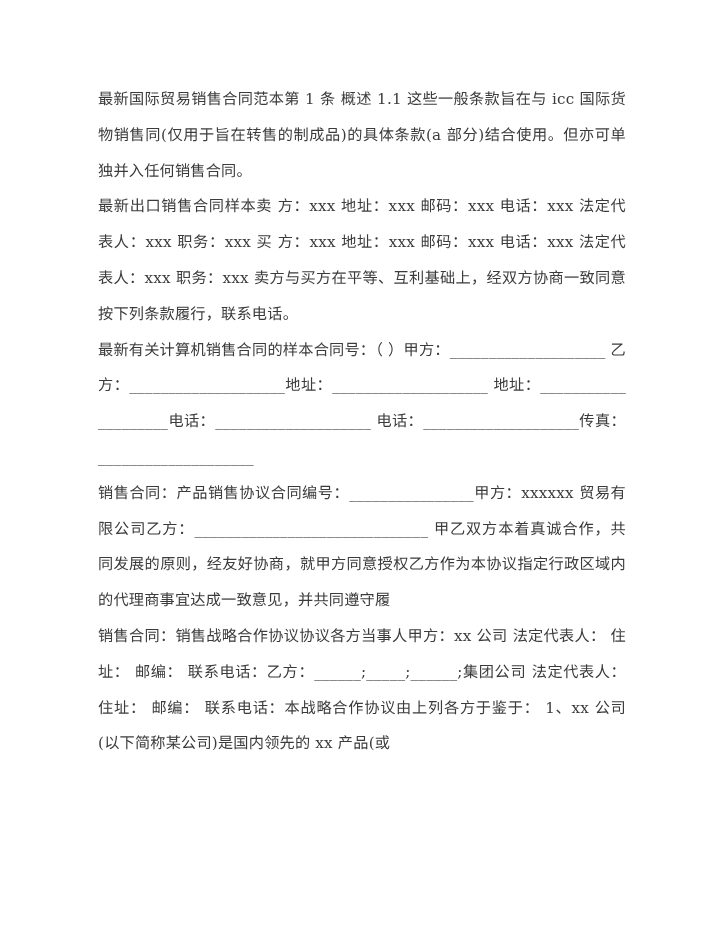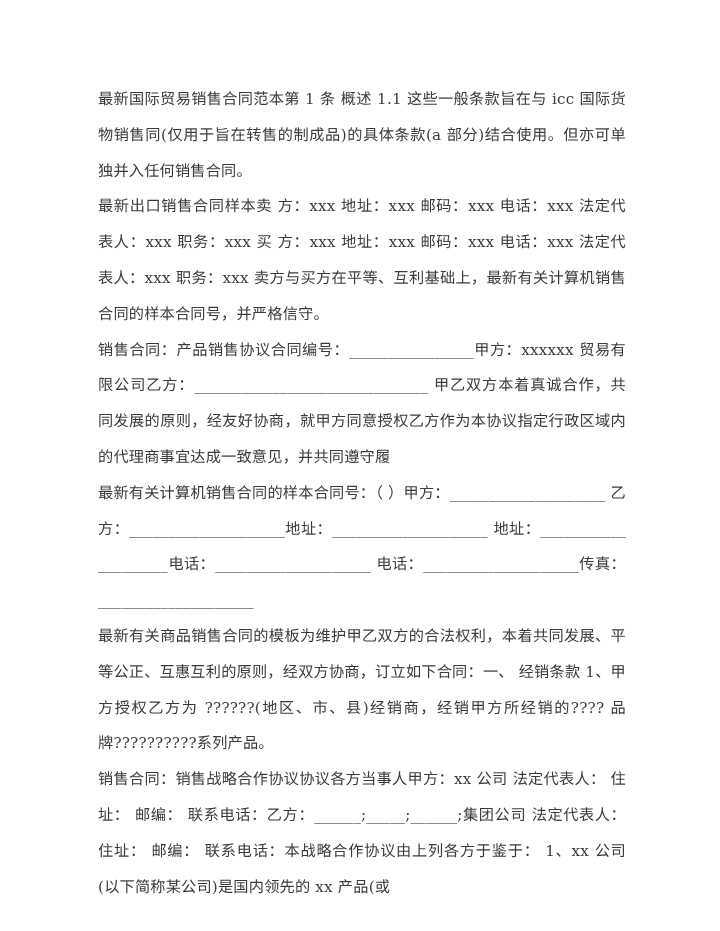--- a/index.html
+++ b/index.html
@@ -39,25 +39,24 @@
   }
 </style>
 </head>
 <body>
 
 <div class="page" style="background: rgb(255, 255, 255);">
   <div class="doc-body" style="color: rgb(59, 59, 59);">
 
     <p class="para">最新国际贸易销售合同范本第 1 条 概述 1.1 这些一般条款旨在与 icc 国际货物销售同(仅用于旨在转售的制成品)的具体条款(a 部分)结合使用。但亦可单独并入任何销售合同。</p>
 
-    <p class="para">最新出口销售合同样本卖 方：xxx 地址：xxx 邮码：xxx 电话：xxx 法定代表人：xxx 职务：xxx 买 方：xxx 地址：xxx 邮码：xxx 电话：xxx 法定代表人：xxx 职务：xxx 卖方与买方在平等、互利基础上，最新有关计算机销售合同的样本合同号，并严格信守。</p>
+    <p class="para">最新出口销售合同样本卖 方：xxx 地址：xxx 邮码：xxx 电话：xxx 法定代表人：xxx 职务：xxx 买 方：xxx 地址：xxx 邮码：xxx 电话：xxx 法定代表人：xxx 职务：xxx 卖方与买方在平等、互利基础上，经双方协商一致同意按下列条款履行，联系电话。</p>
+
+    <p class="para">最新有关计算机销售合同的样本合同号：（ ）甲方：____________________ 乙方：____________________地址：____________________ 地址：____________________电话：____________________ 电话：____________________传真：____________________</p>
 
     <p class="para">销售合同：产品销售协议合同编号：________________甲方：xxxxxx 贸易有限公司乙方：______________________________ 甲乙双方本着真诚合作，共同发展的原则，经友好协商，就甲方同意授权乙方作为本协议指定行政区域内的代理商事宜达成一致意见，并共同遵守履</p>
 
-    <p class="para">最新有关计算机销售合同的样本合同号：（ ）甲方：____________________ 乙方：____________________地址：____________________ 地址：____________________电话：____________________ 电话：____________________传真：____________________</p>
 
-
-    <p class="para">最新有关商品销售合同的模板为维护甲乙双方的合法权利，本着共同发展、平等公正、互惠互利的原则，经双方协商，订立如下合同：一、 经销条款 1、甲方授权乙方为 ??????(地区、市、县)经销商，经销甲方所经销的???? 品牌??????????系列产品。</p>
 
     <p class="para">销售合同：销售战略合作协议协议各方当事人甲方：xx 公司 法定代表人： 住址： 邮编： 联系电话：乙方：______;_____;______;集团公司 法定代表人： 住址： 邮编： 联系电话：本战略合作协议由上列各方于鉴于： 1、xx 公司(以下简称某公司)是国内领先的 xx 产品(或</p>
 
   </div>
 </div>
 
 </body></html>

